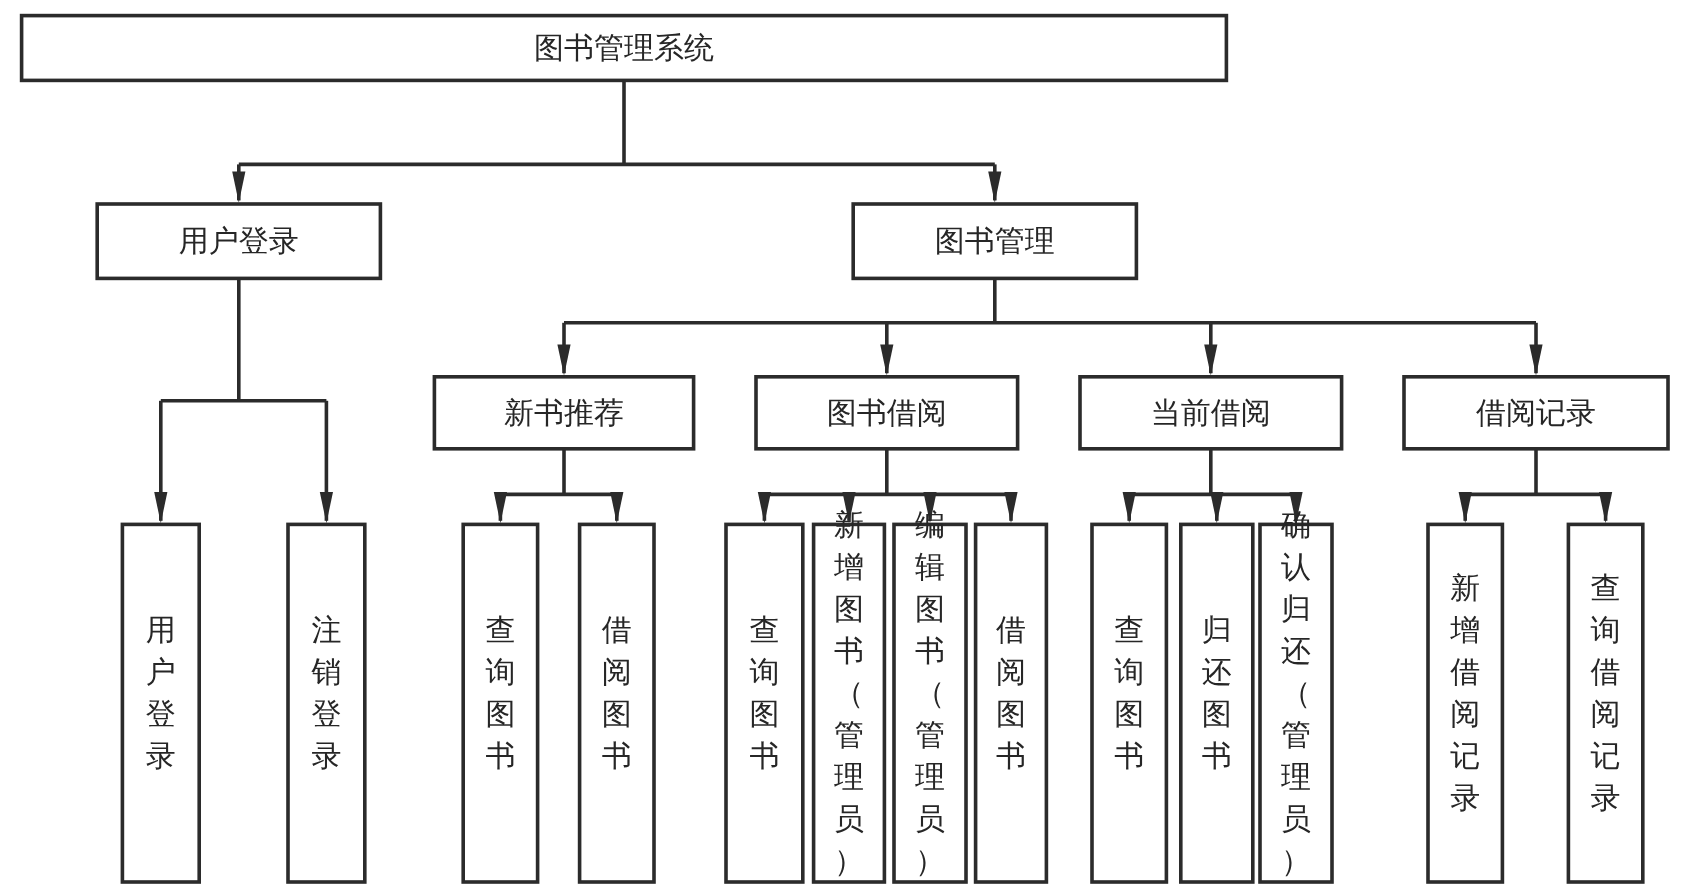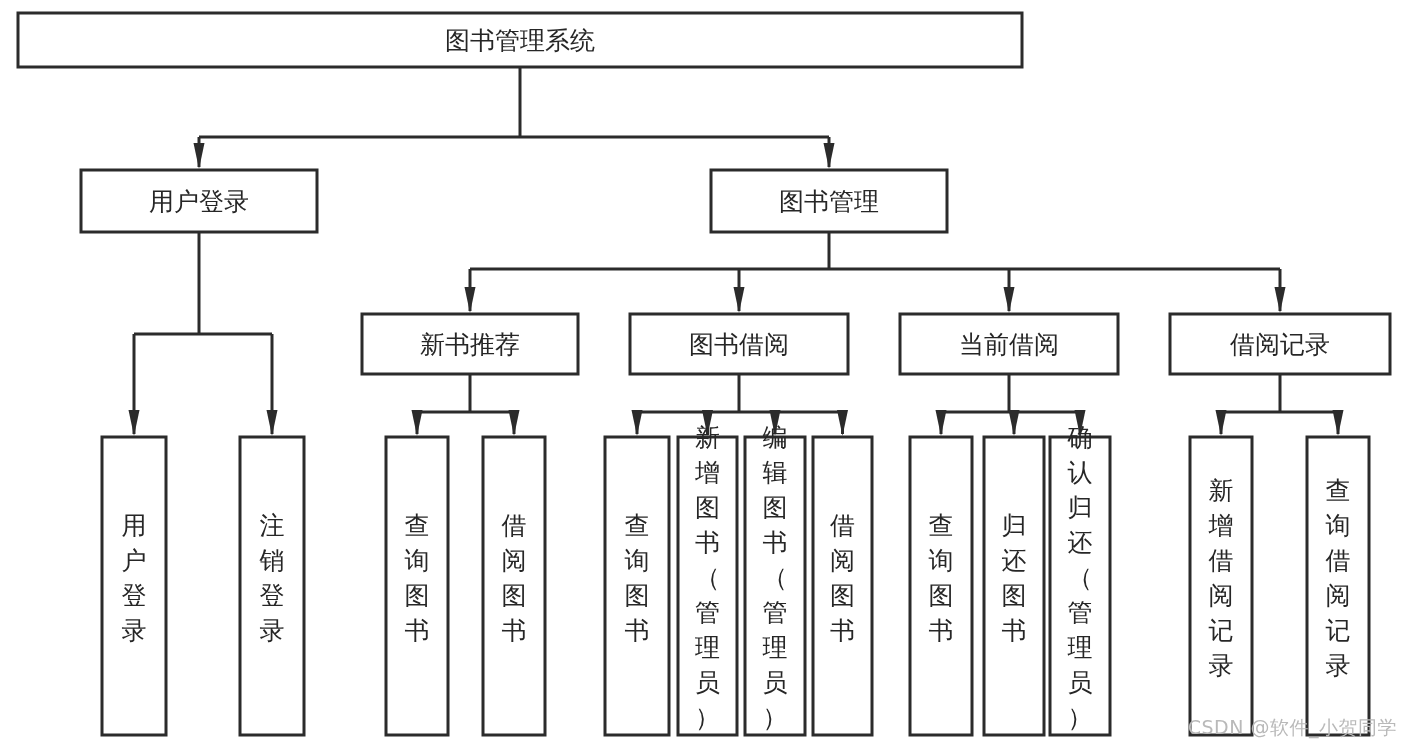--- a/index.html
+++ b/index.html
@@ -194,14 +194,13 @@
         <g>
           <rect x="1190" y="437" width="62" height="298" class="node-box"></rect>
           <text x="1221" y="0" class="node-label-vertical"><tspan x="1221" y="498.5">新</tspan><tspan x="1221" y="533.5">增</tspan><tspan x="1221" y="568.5">借</tspan><tspan x="1221" y="603.5">阅</tspan><tspan x="1221" y="638.5">记</tspan><tspan x="1221" y="673.5">录</tspan></text>
         </g>
         <g>
           <rect x="1307" y="437" width="62" height="298" class="node-box"></rect>
           <text x="1338" y="0" class="node-label-vertical"><tspan x="1338" y="498.5">查</tspan><tspan x="1338" y="533.5">询</tspan><tspan x="1338" y="568.5">借</tspan><tspan x="1338" y="603.5">阅</tspan><tspan x="1338" y="638.5">记</tspan><tspan x="1338" y="673.5">录</tspan></text>
         </g>
       </g>
   </svg>
-  <div class="watermark">CSDN @软件_小贺同学</div>
 </div>
 
 </body></html>

